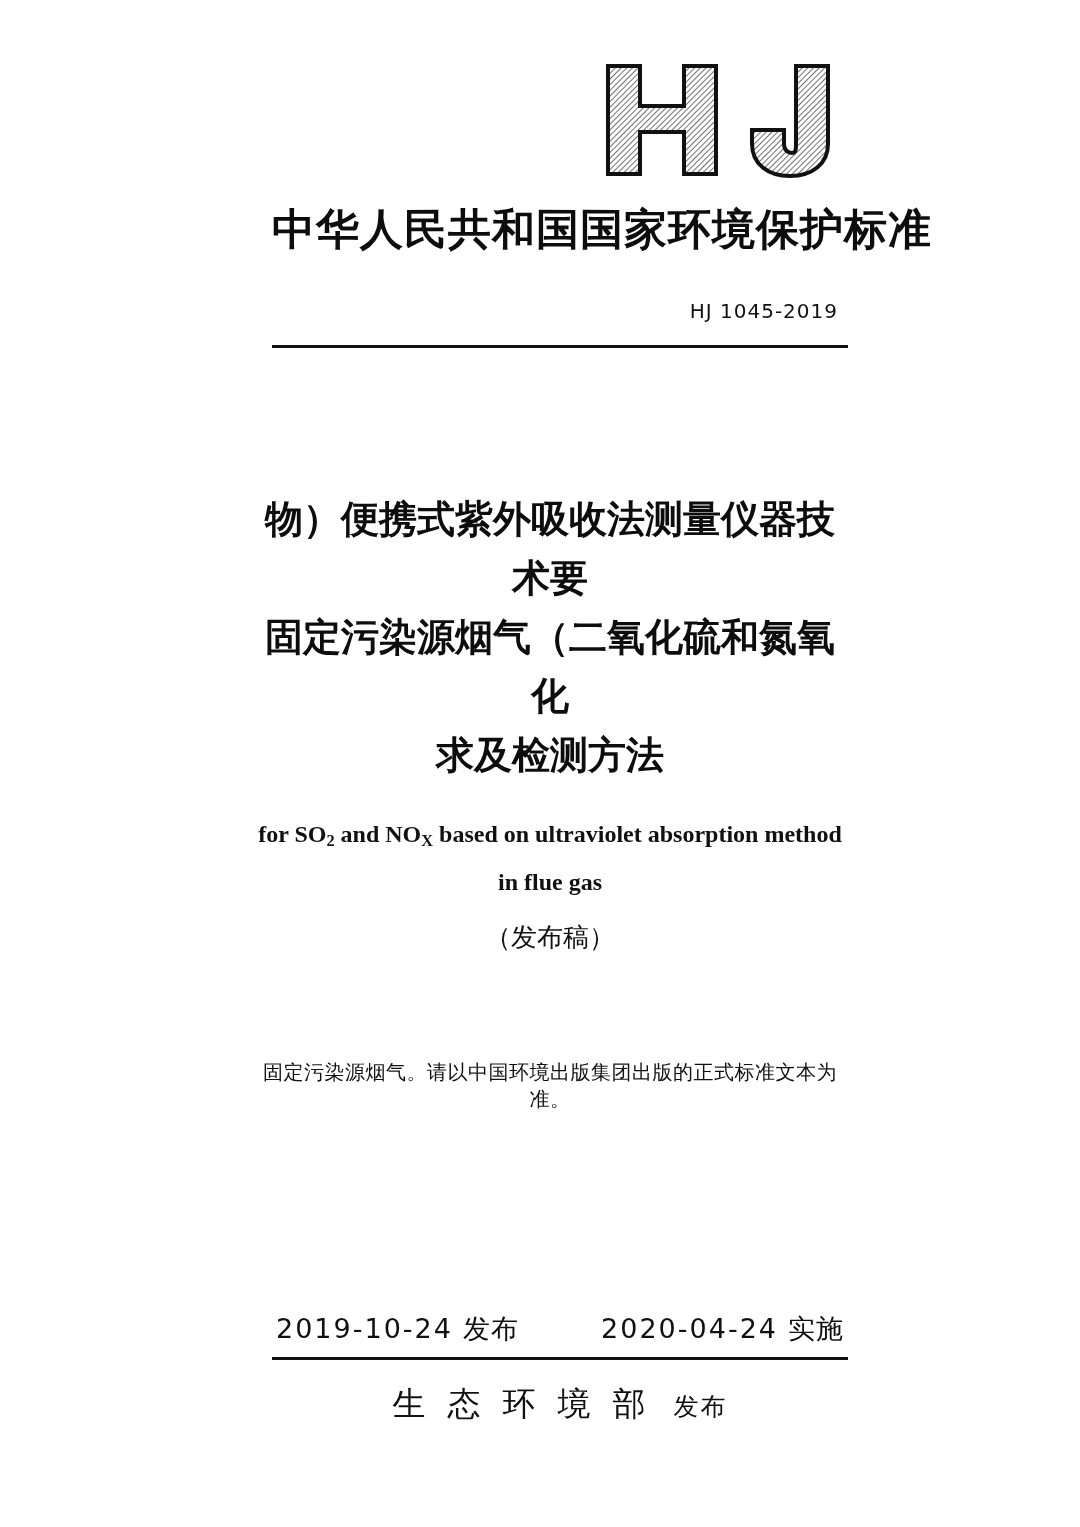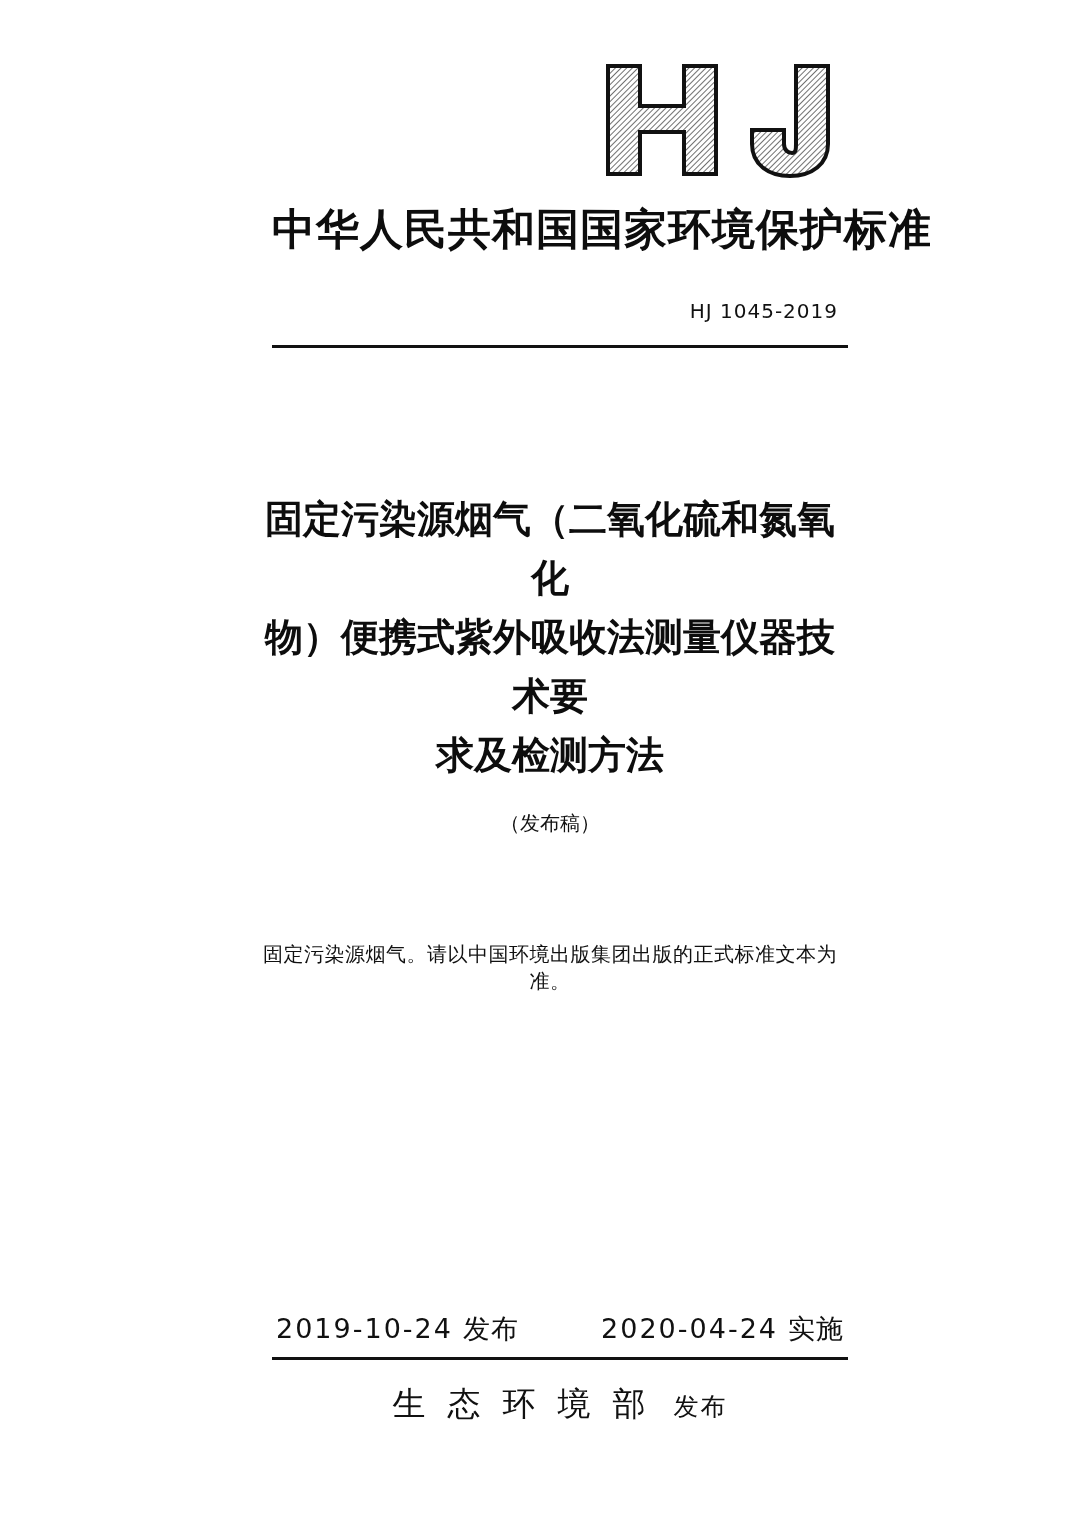--- a/index.html
+++ b/index.html
@@ -86,21 +86,21 @@
   }
   .en-title sub {
     font-size: 0.68em;
     vertical-align: baseline;
     position: relative;
     top: 4px;
   }
   .draft-note {
     margin-top: 14px;
     font-family: "DejaVu Sans", sans-serif;
-    font-size: 20px;
+    font-size: 26px;
     color: #111;
   }
   .epub-note {
     margin-top: 104px;
     font-family: "Liberation Serif", serif;
     font-size: 20px;
     color: #111;
     letter-spacing: 0.5px;
   }
 
@@ -173,26 +173,29 @@
 
     <div class="cn-standard-title">中华人民共和国国家环境保护标准</div>
 
     <div class="std-number">HJ 1045-2019</div>
 
     <div class="rule-top"></div>
   </div>
 
   <div class="titleblock">
     <div class="cn-title">
+      <div>物）便携式紫外吸收法测量仪器技术要</div>
       <div>固定污染源烟气（二氧化硫和氮氧化</div>
-      <div>物）便携式紫外吸收法测量仪器技术要</div>
       <div>求及检测方法</div>
     </div>
 
     <div class="en-title">
+      <div>
+        <span>for SO</span><sub>2</sub><span> and NO</span><sub>X</sub><span> based on ultraviolet absorption method in flue gas</span>
+      </div>
     </div>
 
     <div class="draft-note">（发布稿）</div>
 
     <div class="epub-note">固定污染源烟气。请以中国环境出版集团出版的正式标准文本为准。</div>
   </div>
 
   <div class="footer">
     <div class="dates">
       <div class="date-item">

